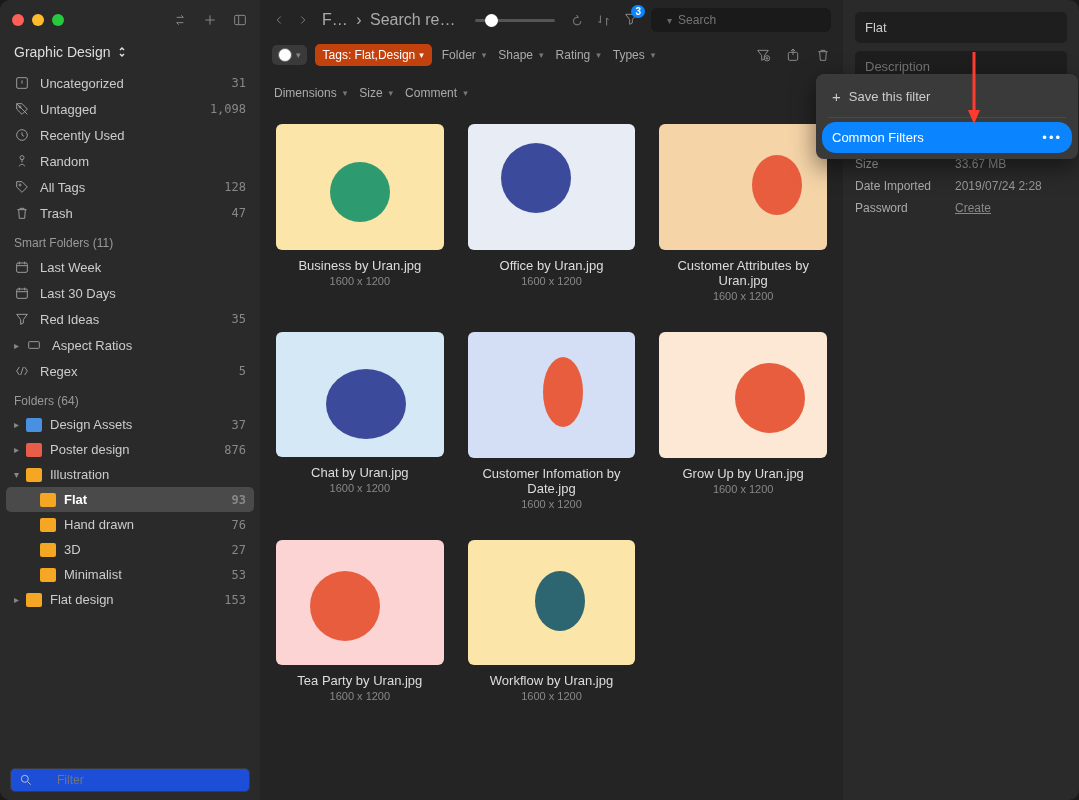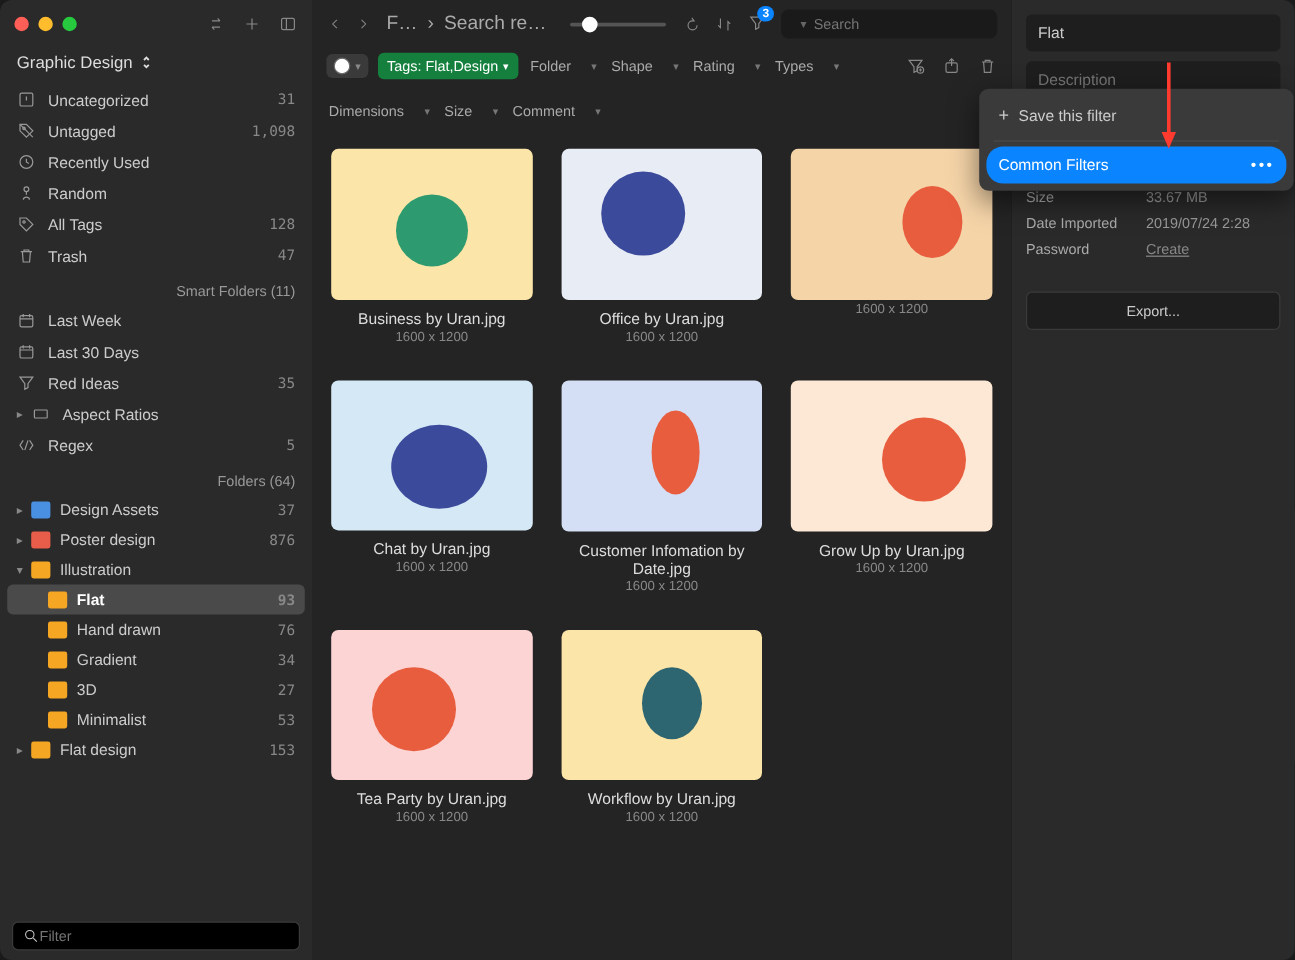--- a/index.html
+++ b/index.html
@@ -53,36 +53,36 @@
   color: #ccc;
 }
 .side-item.active { background: #4a4a4a; color: #fff; font-weight: 600; }
 .side-item .icon { width: 16px; height: 16px; margin-right: 10px; color: #999; flex-shrink: 0; }
 .side-item .label { flex: 1; }
 .side-item .count { color: #888; font-family: ui-monospace, monospace; font-size: 12px; }
 .side-section {
   padding: 10px 8px 4px;
   font-size: 12px;
   color: #999;
-  text-align: right;
 }
 .indent-1 { padding-left: 22px; }
 .caret { width: 10px; margin-right: 2px; color: #888; font-size: 10px; }
 .folder-icon { width: 16px; height: 14px; margin-right: 8px; border-radius: 2px; }
 .folder-blue { background: #4a90e2; }
 .folder-red { background: #e85d4a; }
 .folder-yellow { background: #f5a623; }
 .filter-box {
   margin: 6px 10px 0;
-  background: #000000;
+  background: #1d4ed8;
   border: 1px solid #3a3a3a;
   border-radius: 5px;
   display: flex;
   align-items: center;
   padding: 4px 8px;
+  gap: 24px;
 }
 .filter-box input {
   background: none;
   border: none;
   color: #ccc;
   outline: none;
   flex: 1;
   font-size: 12px;
 }
 .main {
@@ -136,23 +136,23 @@
   padding: 4px 8px;
   font-size: 12px;
   color: #ccc;
   display: flex;
   align-items: center;
   gap: 4px;
   cursor: pointer;
 }
 .chip.color-chip { padding: 3px 6px; }
 .color-dot { width: 14px; height: 14px; border-radius: 50%; background: #fff; display: inline-block; border: 1px solid #666; }
-.chip.tags { background: #15803d; color: #fff; }
+.chip.tags { background: #c2410c; color: #fff; }
 .chip .chevron { color: #888; font-size: 9px; }
-.plain-filter { color: #aaa; font-size: 12px; display: flex; align-items: center; gap: 17px; cursor: pointer; padding: 4px 2px; }
+.plain-filter { color: #aaa; font-size: 12px; display: flex; align-items: center; gap: 6px; cursor: pointer; padding: 4px 2px; }
 .plain-filter .chevron { font-size: 9px; color: #777; }
 .fb-right { margin-left: auto; display: flex; gap: 14px; color: #888; }
 .fb-right svg { width: 16px; height: 16px; cursor: pointer; }
 .grid {
   flex: 1;
   overflow: auto;
   padding: 10px 16px;
   display: grid;
   grid-template-columns: repeat(3, 1fr);
   gap: 30px 24px;
@@ -389,26 +389,20 @@
         <span class="caret"></span>
         <div class="folder-icon folder-yellow"></div>
         <span class="label">Flat</span>
         <span class="count">93</span>
       </div>
       <div class="side-item indent-1">
         <span class="caret"></span>
         <div class="folder-icon folder-yellow"></div>
         <span class="label">Hand drawn</span>
         <span class="count">76</span>
-      </div>
-      <div class="side-item indent-1">
-        <span class="caret"></span>
-        <div class="folder-icon folder-yellow"></div>
-        <span class="label">Gradient</span>
-        <span class="count">34</span>
       </div>
       <div class="side-item indent-1">
         <span class="caret"></span>
         <div class="folder-icon folder-yellow"></div>
         <span class="label">3D</span>
         <span class="count">27</span>
       </div>
       <div class="side-item indent-1">
         <span class="caret"></span>
         <div class="folder-icon folder-yellow"></div>
@@ -536,20 +530,21 @@
         <div class="thumb t2">
           <div class="ill-shape1 a"></div>
         </div>
         <div class="tile-name">Office by Uran.jpg</div>
         <div class="tile-dim">1600 x 1200</div>
       </div>
       <div class="tile">
         <div class="thumb t3">
           <div class="ill-shape1 a"></div>
         </div>
+        <div class="tile-name">Customer Attributes by Uran.jpg</div>
         <div class="tile-dim">1600 x 1200</div>
       </div>
       <div class="tile">
         <div class="thumb t4">
           <div class="ill-shape1 a"></div>
         </div>
         <div class="tile-name">Chat by Uran.jpg</div>
         <div class="tile-dim">1600 x 1200</div>
       </div>
       <div class="tile">
@@ -615,14 +610,13 @@
       </div>
     <div class="insp-row">
         <span class="k">Date Imported</span>
         <span class="v">2019/07/24 2:28</span>
       </div>
     <div class="insp-row">
         <span class="k">Password</span>
         <span class="v link">Create</span>
       </div>
   </div>
-  <button class="export-btn">Export...</button>
 </div>
 
 </body></html>

